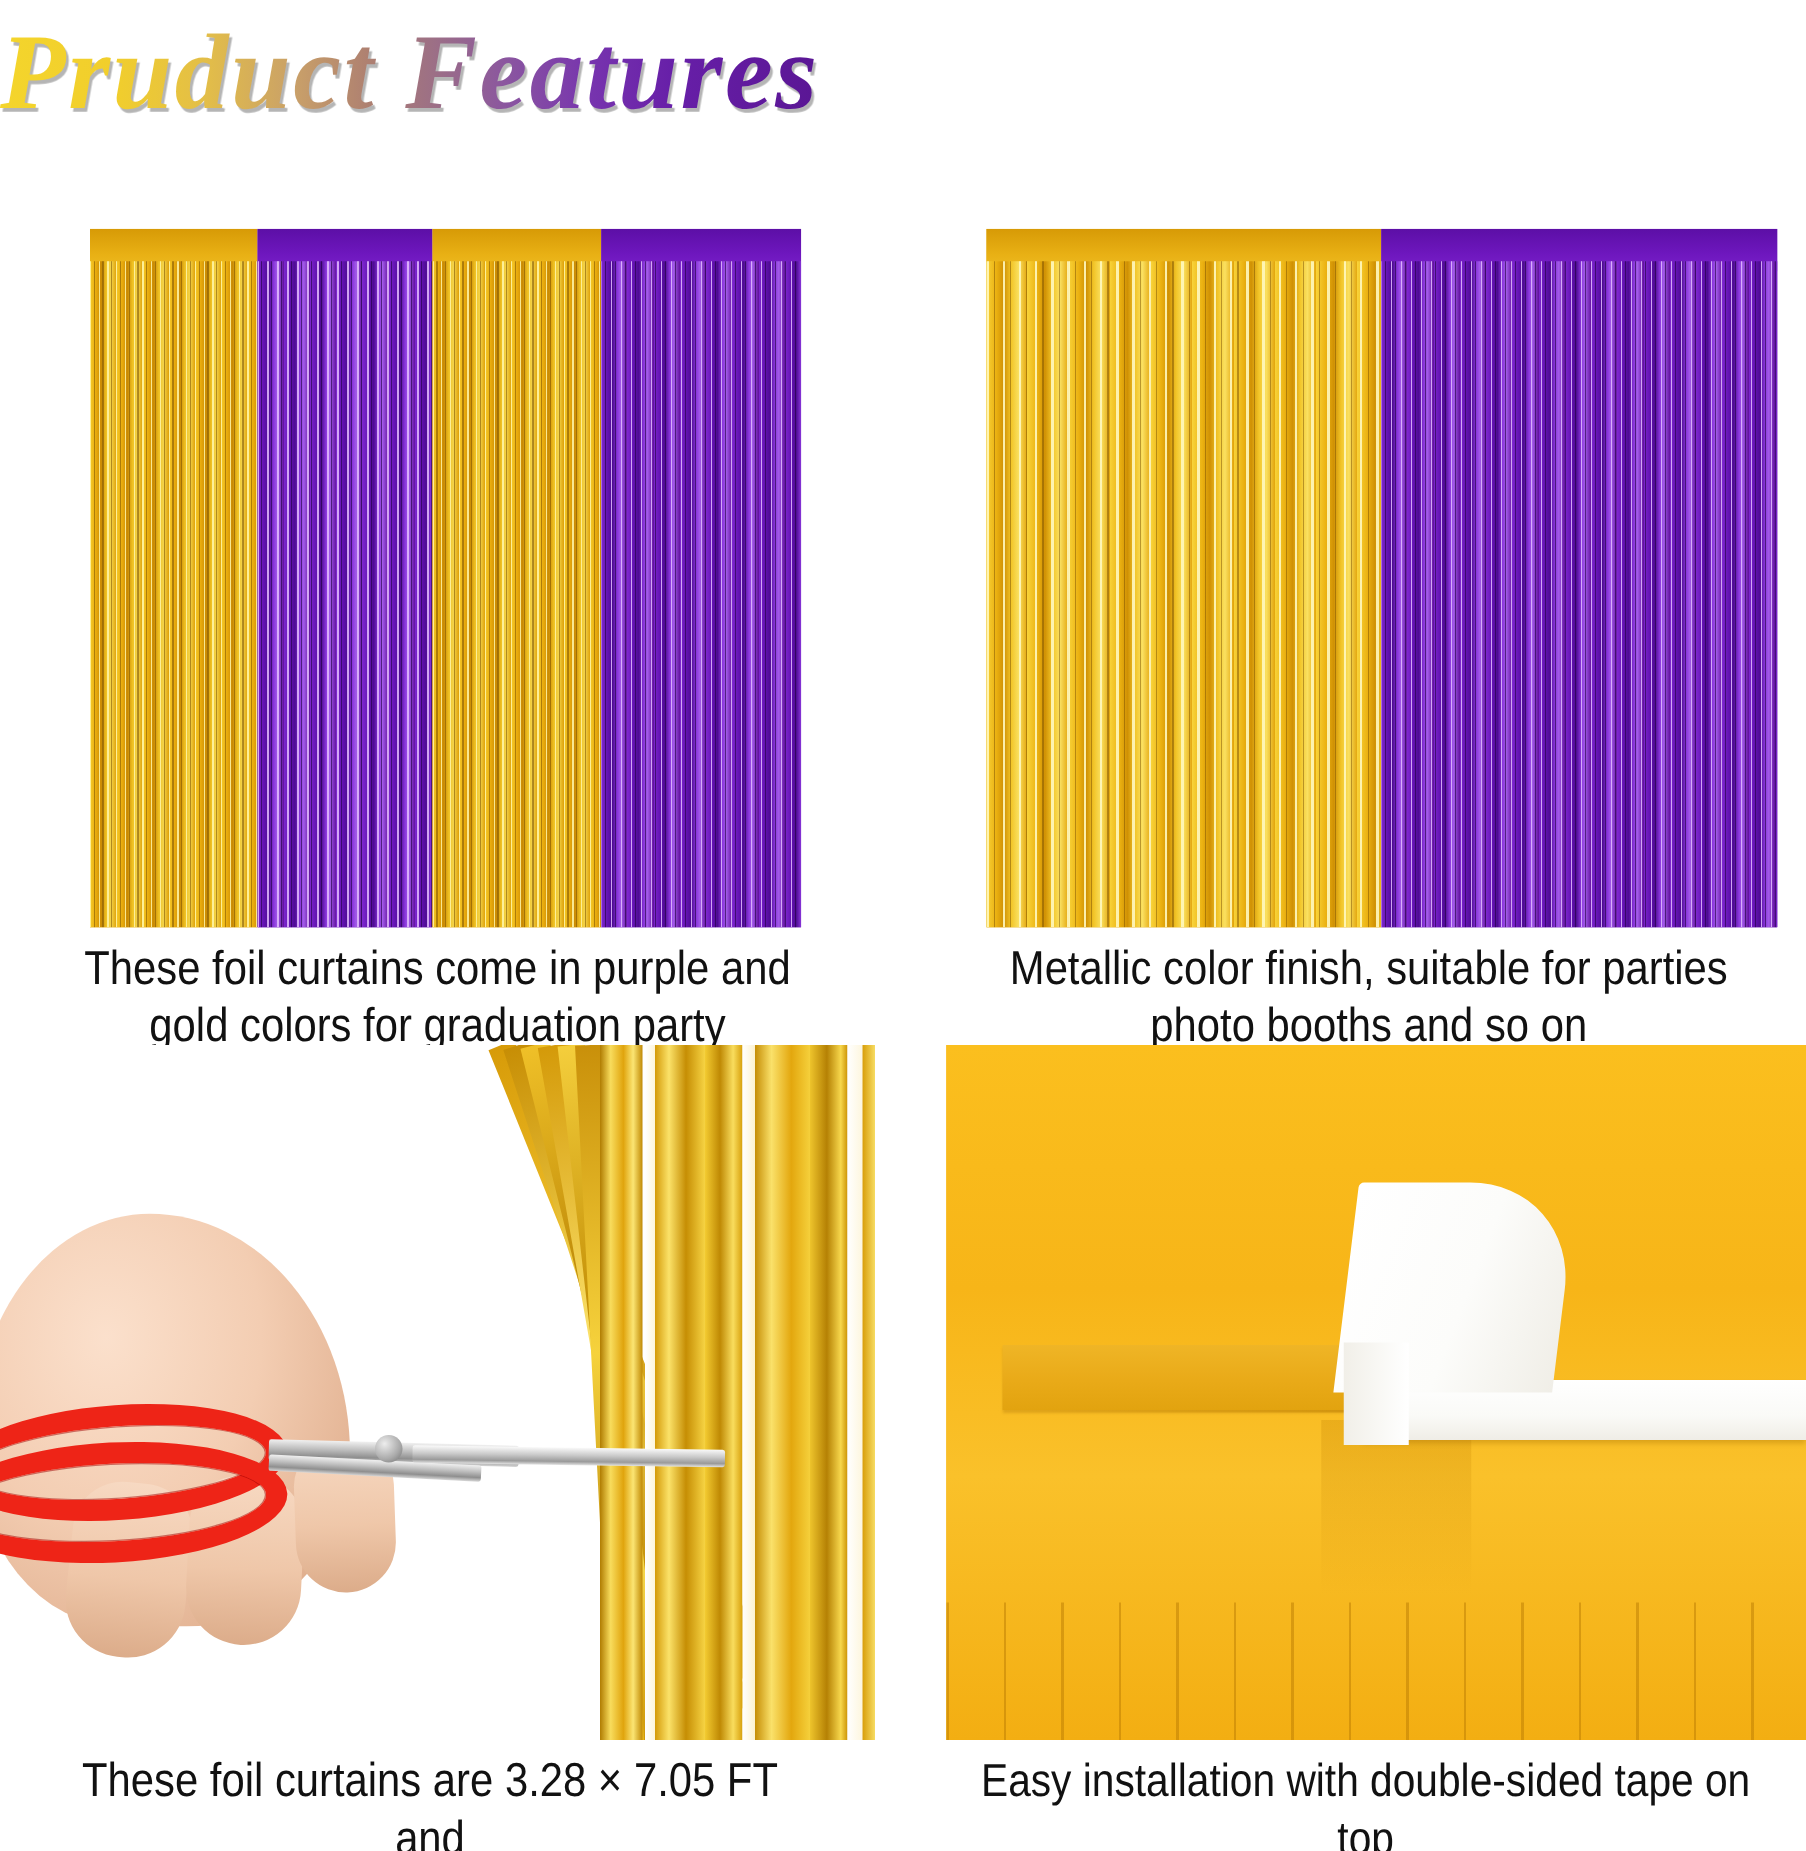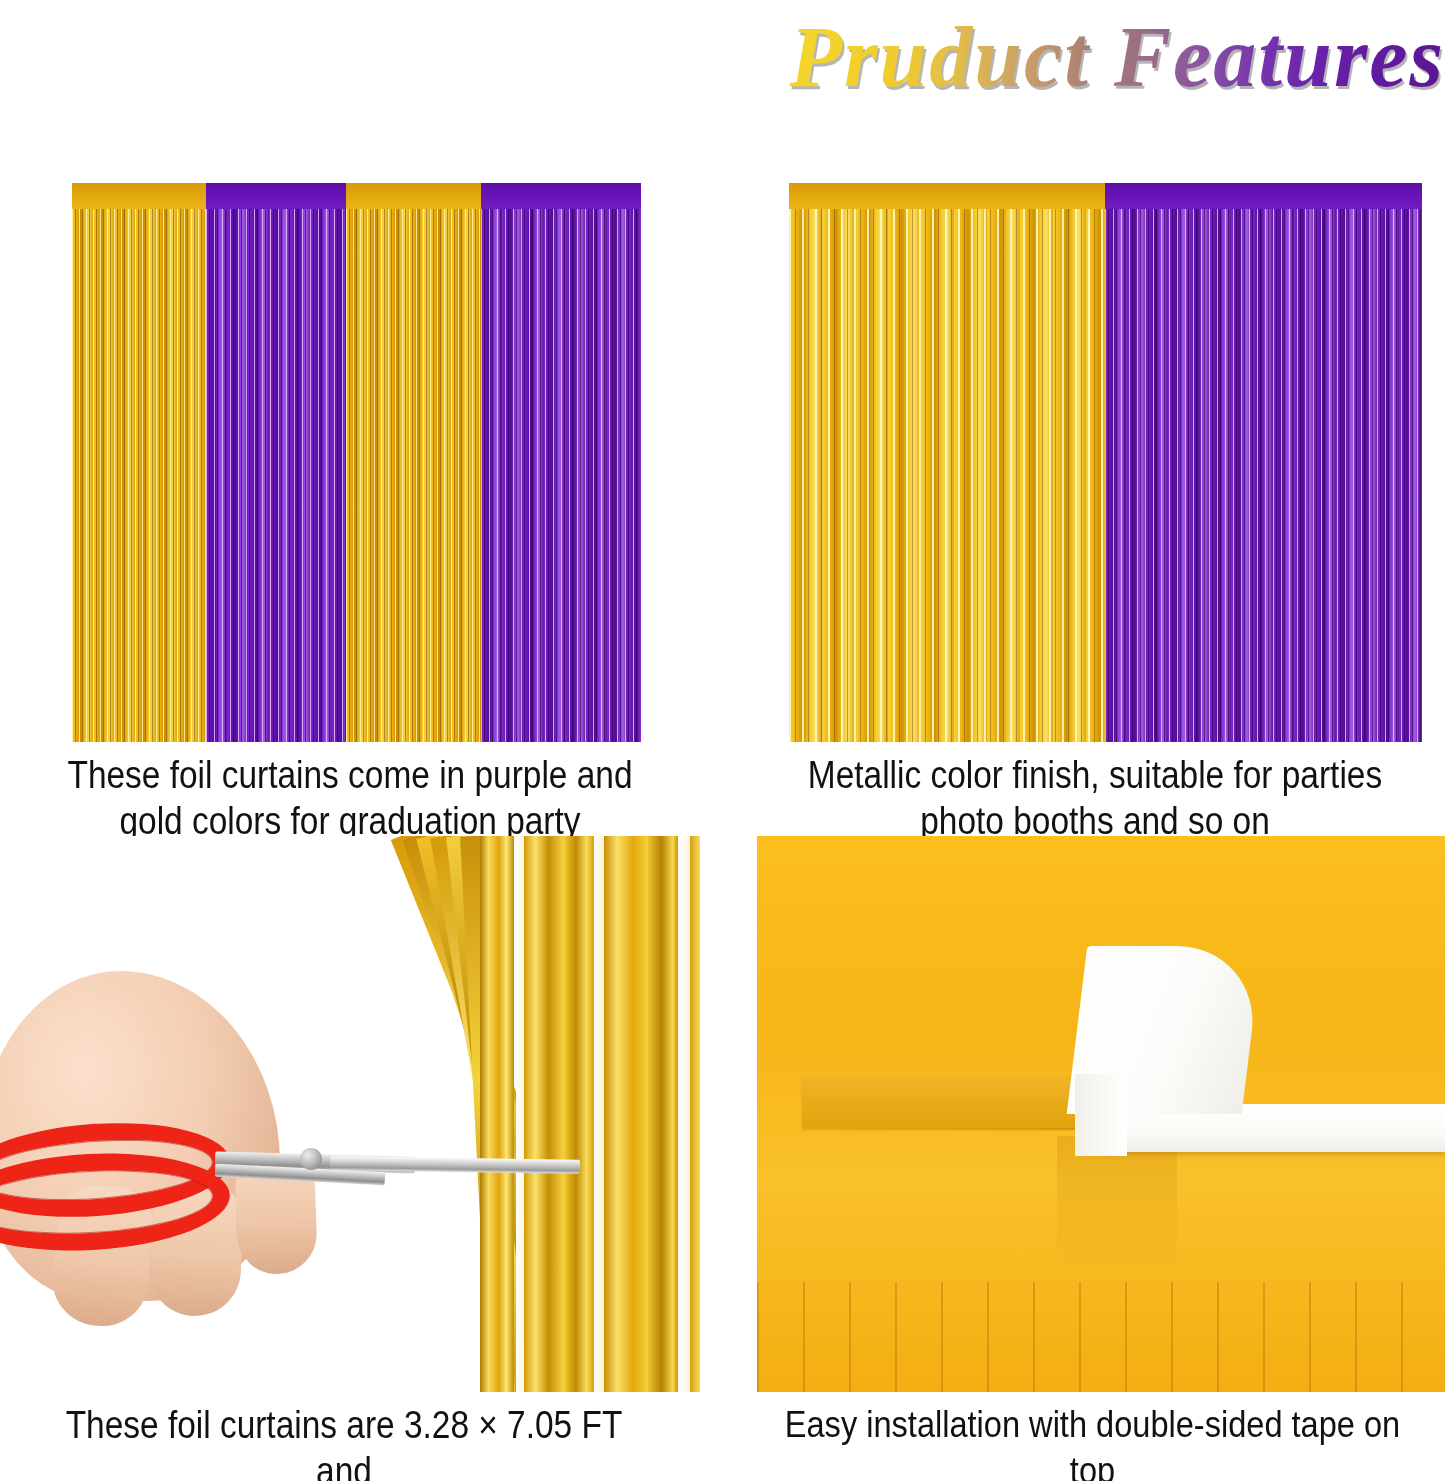--- a/index.html
+++ b/index.html
@@ -19,21 +19,21 @@
     background: #ffffff;
   }
 
   
   .title-wrap {
     position: absolute;
     left: 0;
     top: 8px;
     width: 1445px;
     height: 100px;
-    text-align: right;
+    text-align: left;
   }
 
   .title {
     display: inline-block;
     font-family: "Liberation Serif", "DejaVu Serif", serif;
     font-weight: bold;
     font-style: italic;
     font-size: 86px;
     line-height: 98px;
     letter-spacing: 2px;

